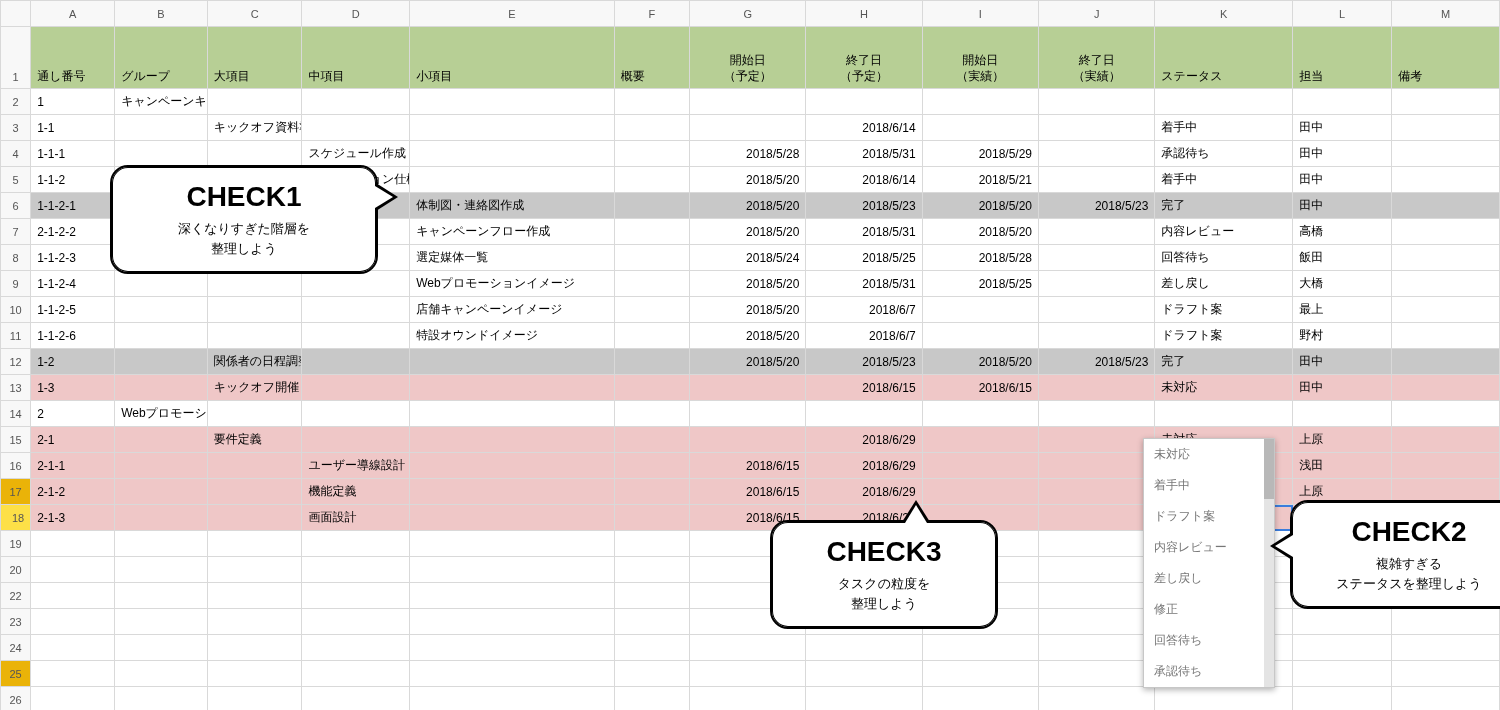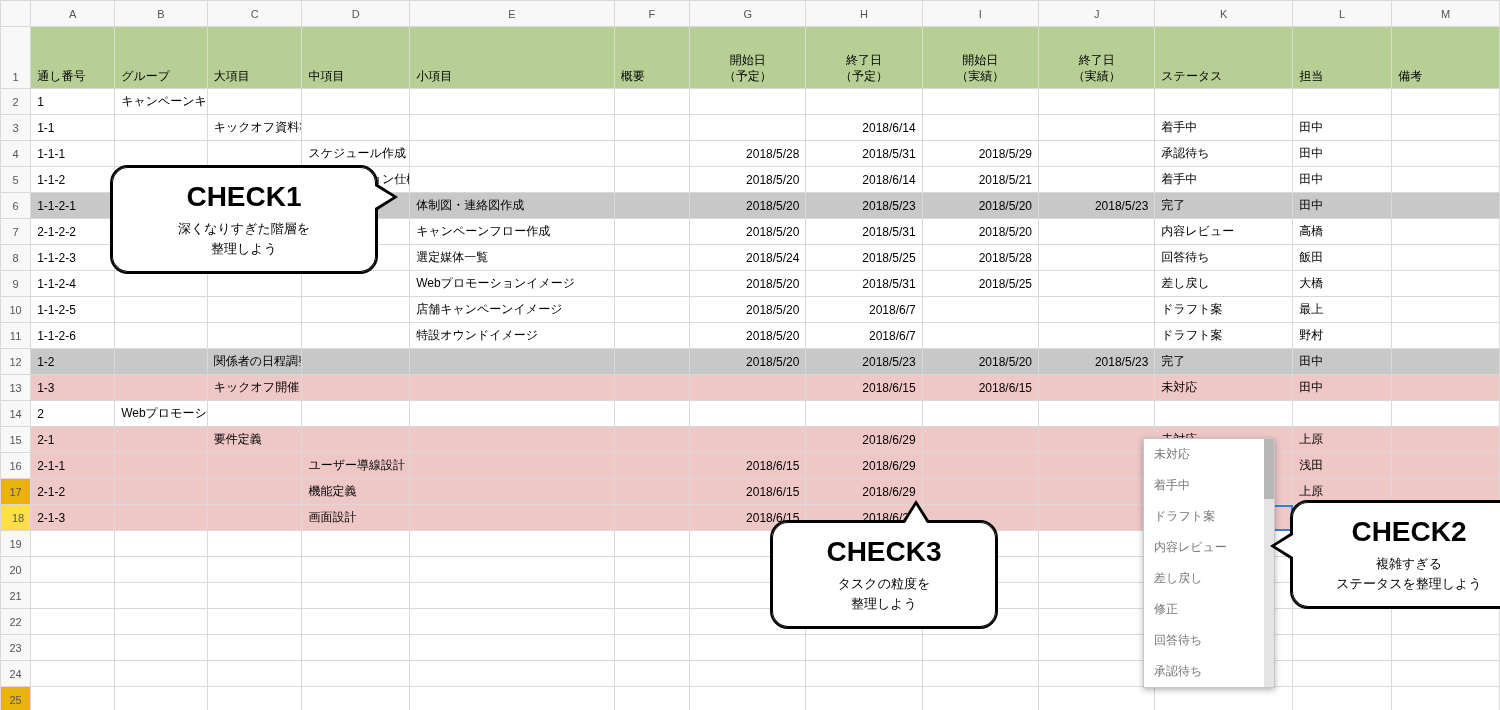--- a/index.html
+++ b/index.html
@@ -391,36 +391,20 @@
           <td></td>
           <td class="num"></td>
           <td class="num"></td>
           <td class="num"></td>
           <td class="num"></td>
           <td></td>
           <td></td>
           <td></td>
         </tr>
         <tr class="white">
-          <td class="rownum" style="background: rgb(248, 248, 248);">21</td>
-          <td></td>
-          <td></td>
-          <td></td>
-          <td></td>
-          <td></td>
-          <td></td>
-          <td class="num"></td>
-          <td class="num"></td>
-          <td class="num"></td>
-          <td class="num"></td>
-          <td></td>
-          <td></td>
-          <td></td>
-        </tr>
-        <tr class="white">
           <td class="rownum" style="background: rgb(248, 248, 248);">22</td>
           <td></td>
           <td></td>
           <td></td>
           <td></td>
           <td></td>
           <td></td>
           <td class="num"></td>
           <td class="num"></td>
           <td class="num"></td>

